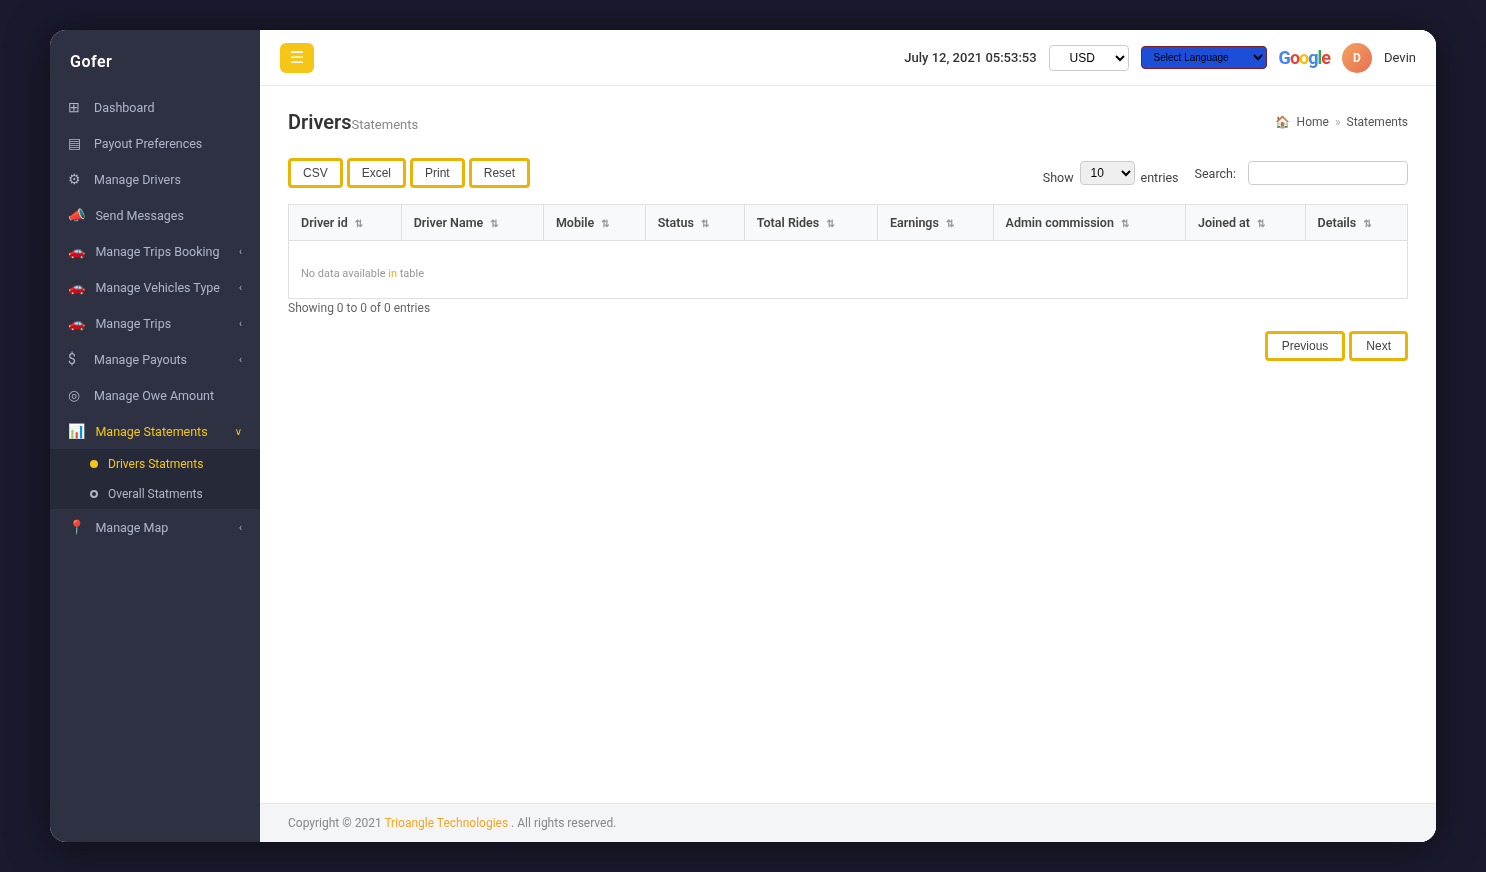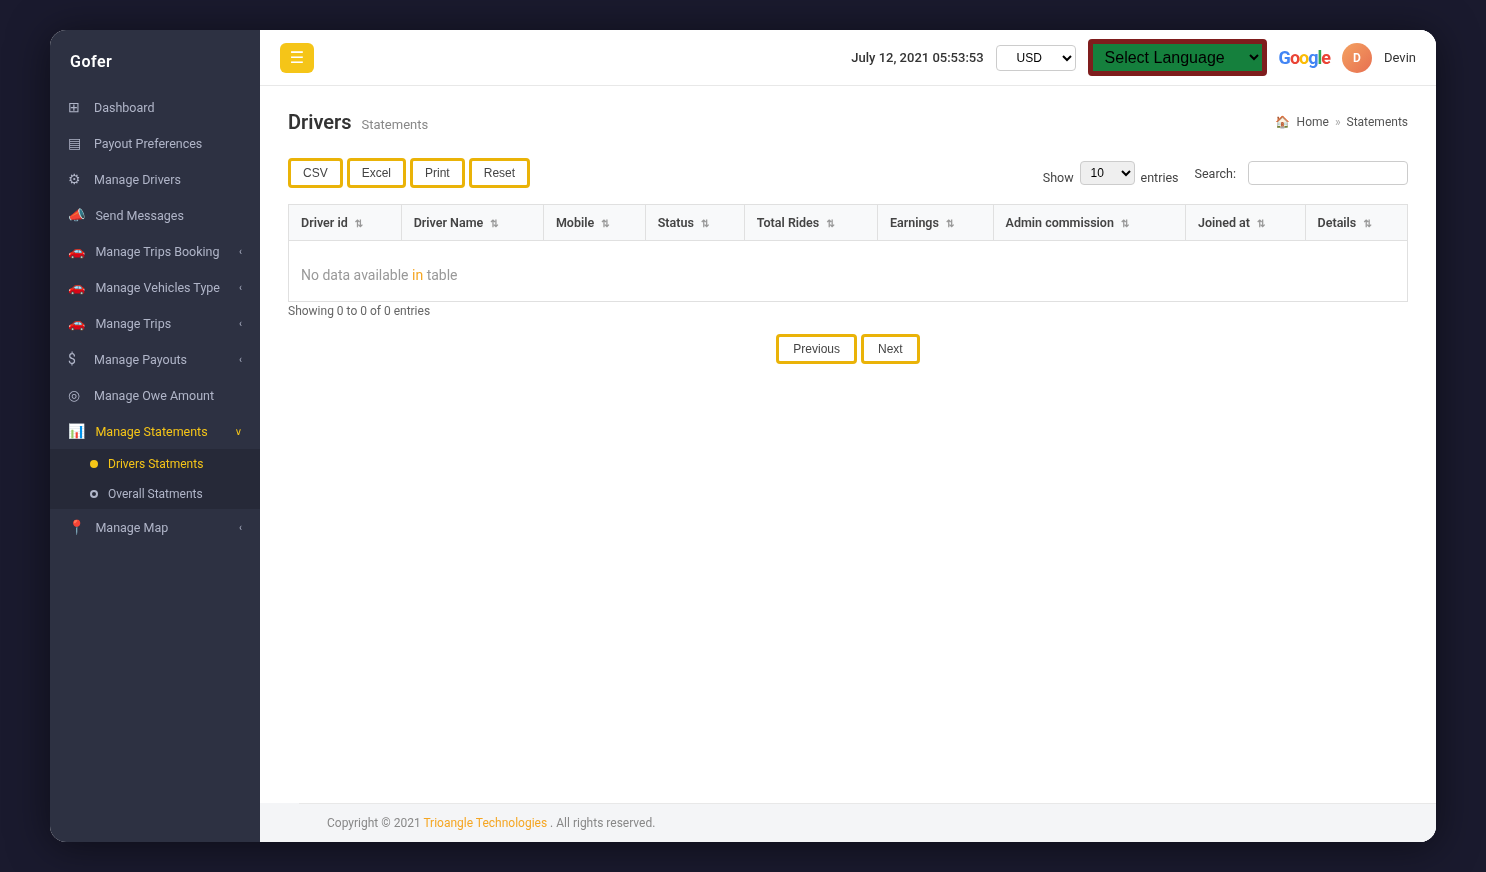--- a/index.html
+++ b/index.html
@@ -116,25 +116,25 @@
     }
     .header-currency select {
       border: 1px solid #ccc;
       border-radius: 4px;
       padding: 4px 16px;
       font-size: 12px;
       background: #fff;
       cursor: pointer;
     }
     .header-language select {
-      border: 5px solid #7f1d1d;
+      border: 1px solid #7f1d1d;
       border-radius: 4px;
       padding: 4px 20px 4px 8px;
-      font-size: 16px;
-      background: #15803d;
+      font-size: 10px;
+      background: #1d4ed8;
       cursor: pointer;
     }
     .header-google {
       font-size: 18px;
       color: #4285f4;
       font-weight: bold;
       letter-spacing: -1px;
     }
     .header-avatar {
       width: 30px;
@@ -158,21 +158,20 @@
     
     .page-header {
       display: flex;
       align-items: center;
       justify-content: space-between;
       margin-bottom: 24px;
     }
     .page-title-group {
       display: flex;
       align-items: baseline;
-      gap: 10px;
     }
     .page-title {
       font-size: 20px;
       font-weight: 600;
       color: #333;
     }
     .page-subtitle {
       font-size: 13px;
       color: #888;
     }
@@ -259,48 +258,47 @@
       color: #999;
       font-size: 10px;
     }
     .data-table td {
       border: 1px solid #e0e0e0;
       padding: 10px 12px;
       color: #555;
     }
     .no-data {
       color: #999;
-      font-size: 14px;
+      font-size: 11px;
       padding: 16px 0 8px;
     }
     .no-data span { color: #f5a623; }
     .showing-text {
       font-size: 12px;
       color: #666;
       margin-top: 2px;
       margin-bottom: 10px;
     }
     .pagination {
       display: flex;
-      justify-content: center;
+      justify-content: flex-end;
       gap: 4px;
       margin-top: 16px;
     }
     .pagination .btn {
       padding: 5px 14px;
     }
 
     
     .footer {
       background: #f4f5f7;
       border-top: 1px solid #e8e8e8;
       padding: 12px 28px;
       font-size: 12px;
       color: #888;
-      margin-left: 39px;
     }
     .footer a { color: #f5a623; text-decoration: none; }
   </style>
 </head>
 <body>
 
 <div class="outer-frame">
 
   <div class="sidebar">
     <div class="sidebar-logo">Gofer</div>

